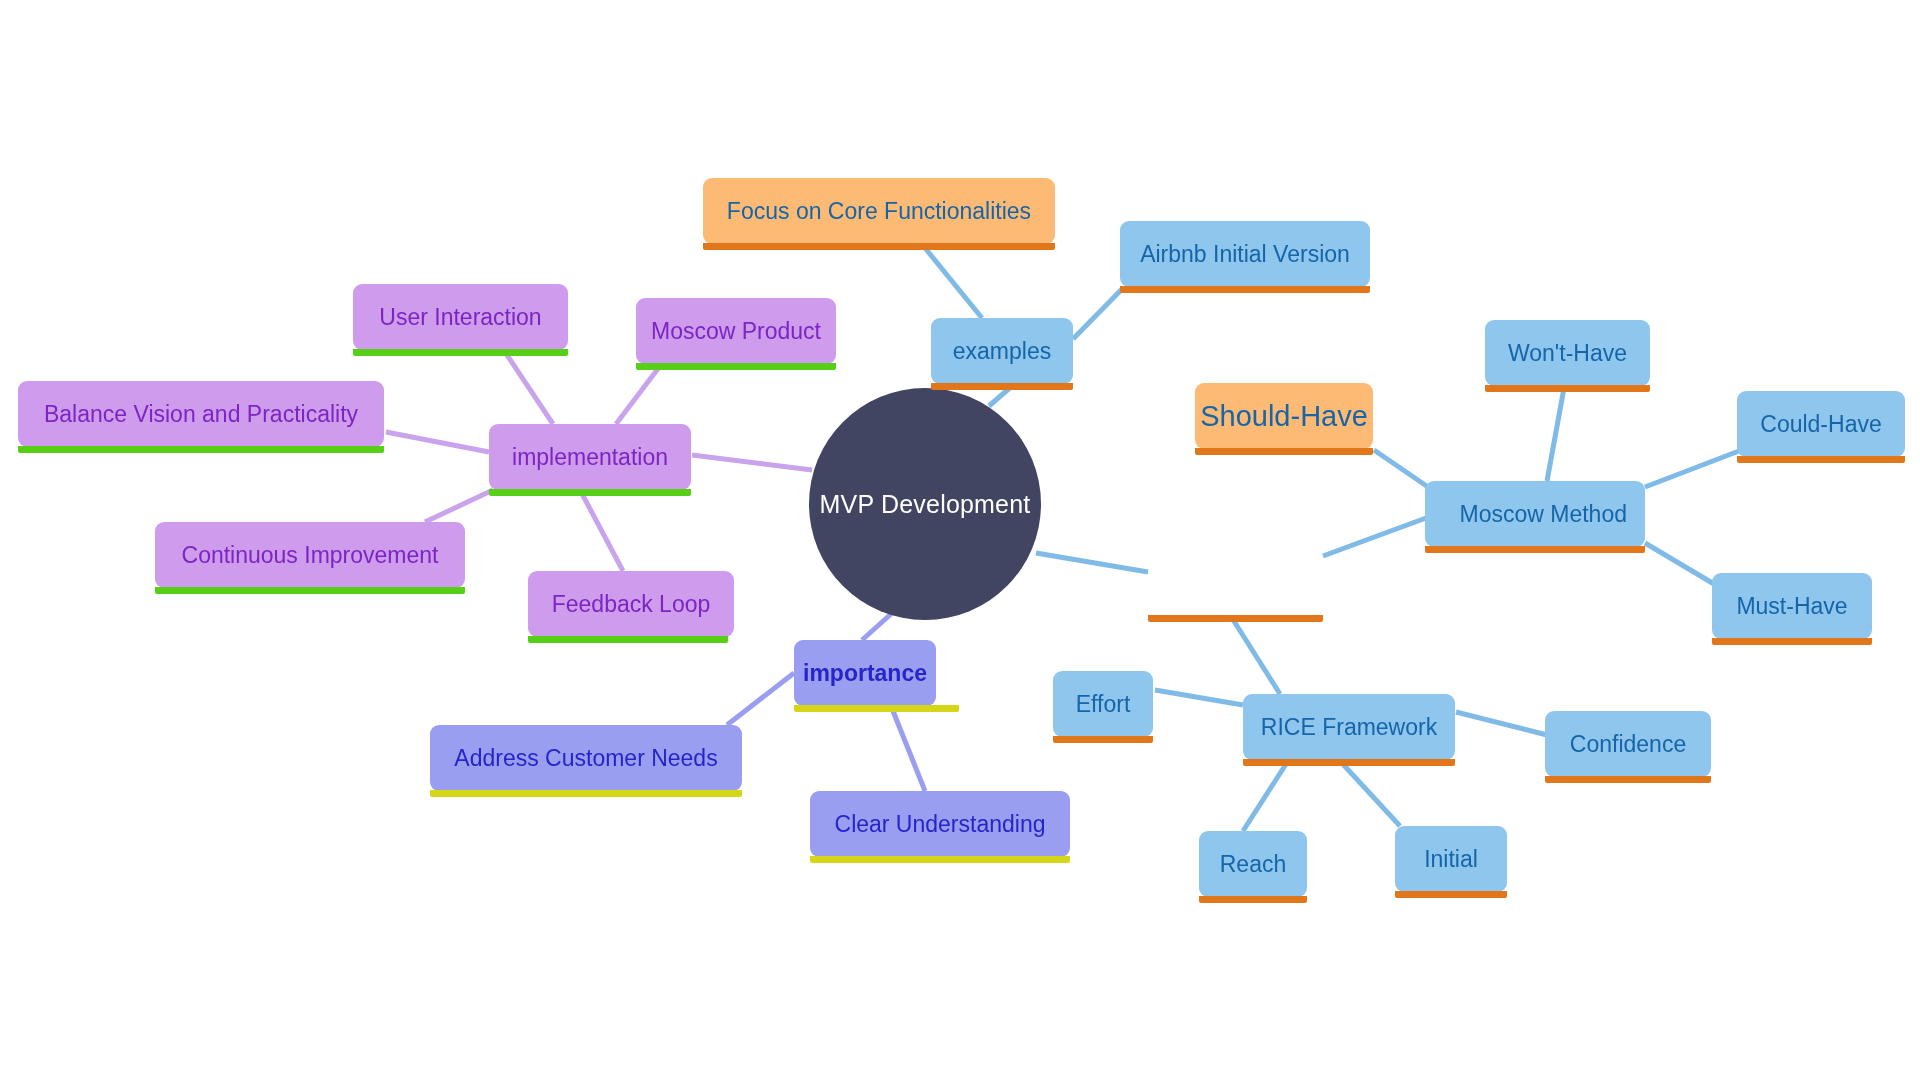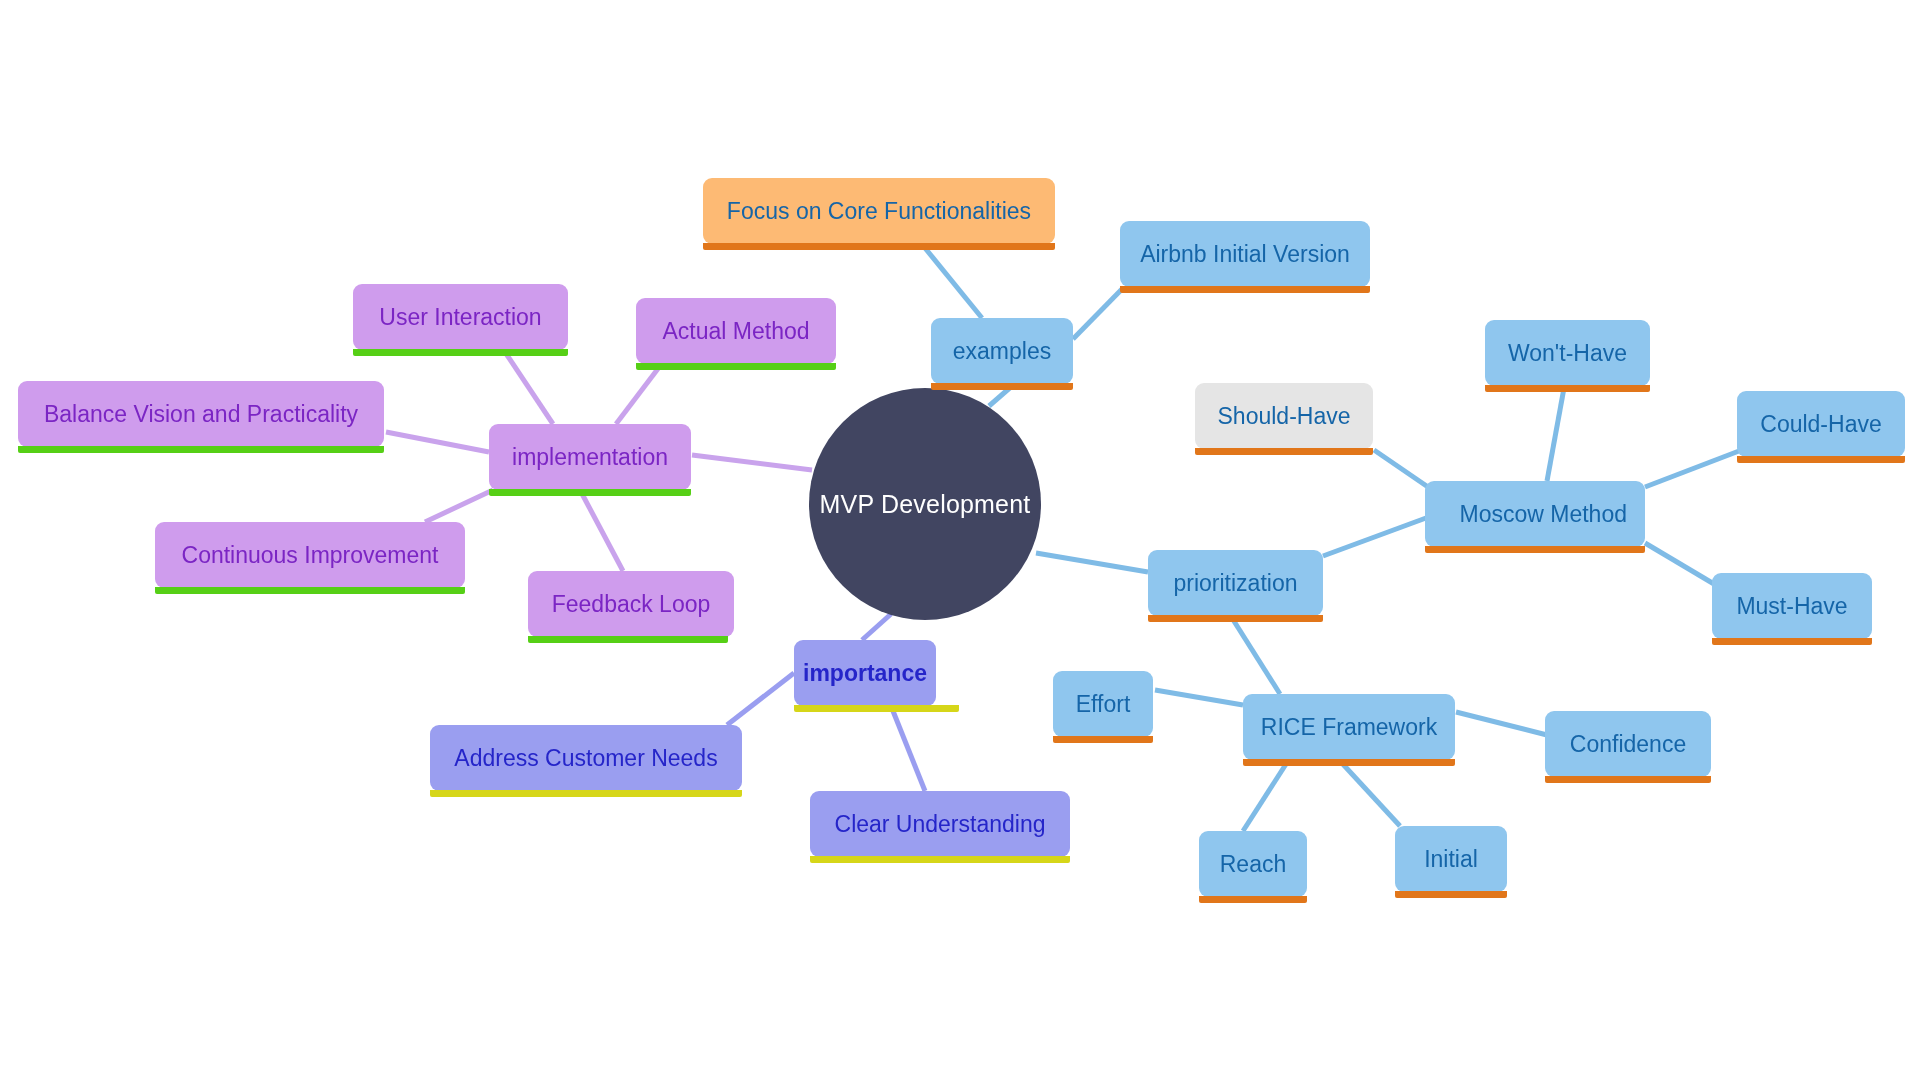--- a/index.html
+++ b/index.html
@@ -102,29 +102,26 @@
       </div>
       <div class="node-accent" style="left: 931px; top: 383px; width: 142px; background: rgb(225, 118, 26); position: absolute;"></div>
       <div class="node node-blue" style="left: 703px; top: 178px; width: 352px; height: 66px; background: #fdba74; color: rgb(21, 101, 168); font-size: 23px;">
         <span class="node-label">Focus on Core Functionalities</span>
       </div>
       <div class="node-accent" style="left: 703px; top: 243px; width: 352px; background: rgb(225, 118, 26); position: absolute;"></div>
       <div class="node node-blue" style="left: 1120px; top: 221px; width: 250px; height: 66px; background: rgb(143, 198, 238); color: rgb(21, 101, 168); font-size: 23px;">
         <span class="node-label">Airbnb Initial Version</span>
       </div>
       <div class="node-accent" style="left: 1120px; top: 286px; width: 250px; background: rgb(225, 118, 26); position: absolute;"></div>
-      <div class="node node-blue" style="left: 1148px; top: 550px; width: 175px; height: 66px; background: rgb(143, 198, 238); color: rgb(21, 101, 168); font-size: 23px;">
-        <span class="node-label">prioritization</span>
-      </div>
       <div class="node-accent" style="left: 1148px; top: 615px; width: 175px; background: rgb(225, 118, 26); position: absolute;"></div>
       <div class="node node-blue" style="left: 1425px; top: 481px; width: 220px; height: 66px; background: rgb(143, 198, 238); color: rgb(21, 101, 168); font-size: 23px; justify-content: flex-end;">
         <span class="node-label">Moscow Method</span>
       </div>
       <div class="node-accent" style="left: 1425px; top: 546px; width: 220px; background: rgb(225, 118, 26); position: absolute;"></div>
-      <div class="node node-blue" style="left: 1195px; top: 383px; width: 178px; height: 66px; background: #e5e5e5; color: rgb(21, 101, 168); font-size: 23px;">
+      <div class="node node-blue" style="left: 1195px; top: 383px; width: 178px; height: 66px; background: #fdba74; color: rgb(21, 101, 168); font-size: 29px;">
         <span class="node-label">Should-Have</span>
       </div>
       <div class="node-accent" style="left: 1195px; top: 448px; width: 178px; background: rgb(225, 118, 26); position: absolute;"></div>
       <div class="node node-blue" style="left: 1485px; top: 320px; width: 165px; height: 66px; background: rgb(143, 198, 238); color: rgb(21, 101, 168); font-size: 23px; text-align: right;">
         <span class="node-label">Won't-Have</span>
       </div>
       <div class="node-accent" style="left: 1485px; top: 385px; width: 165px; background: rgb(225, 118, 26); position: absolute;"></div>
       <div class="node node-blue" style="left: 1737px; top: 391px; width: 168px; height: 66px; background: rgb(143, 198, 238); color: rgb(21, 101, 168); font-size: 23px;">
         <span class="node-label">Could-Have</span>
       </div>
@@ -155,21 +152,21 @@
       <div class="node-accent" style="left: 1395px; top: 891px; width: 112px; background: rgb(225, 118, 26); position: absolute;"></div>
       <div class="node node-purple" style="left: 489px; top: 424px; width: 202px; height: 66px; background: rgb(207, 156, 237); color: rgb(123, 37, 196); font-size: 23px;">
         <span class="node-label">implementation</span>
       </div>
       <div class="node-accent" style="left: 489px; top: 489px; width: 202px; background: rgb(86, 207, 22); position: absolute;"></div>
       <div class="node node-purple" style="left: 353px; top: 284px; width: 215px; height: 66px; background: rgb(207, 156, 237); color: rgb(123, 37, 196); font-size: 23px;">
         <span class="node-label">User Interaction</span>
       </div>
       <div class="node-accent" style="left: 353px; top: 349px; width: 215px; background: rgb(86, 207, 22); position: absolute;"></div>
       <div class="node node-purple" style="left: 636px; top: 298px; width: 200px; height: 66px; background: rgb(207, 156, 237); color: rgb(123, 37, 196); font-size: 23px;">
-        <span class="node-label">Actual Method</span>
+        <span class="node-label">Moscow Product</span>
       </div>
       <div class="node-accent" style="left: 636px; top: 363px; width: 200px; background: rgb(86, 207, 22); position: absolute;"></div>
       <div class="node node-purple" style="left: 18px; top: 381px; width: 366px; height: 66px; background: rgb(207, 156, 237); color: rgb(123, 37, 196); font-size: 23px;">
         <span class="node-label">Balance Vision and Practicality</span>
       </div>
       <div class="node-accent" style="left: 18px; top: 446px; width: 366px; background: rgb(86, 207, 22); position: absolute;"></div>
       <div class="node node-purple" style="left: 155px; top: 522px; width: 310px; height: 66px; background: rgb(207, 156, 237); color: rgb(123, 37, 196); font-size: 23px;">
         <span class="node-label">Continuous Improvement</span>
       </div>
       <div class="node-accent" style="left: 155px; top: 587px; width: 310px; background: rgb(86, 207, 22); position: absolute;"></div>

